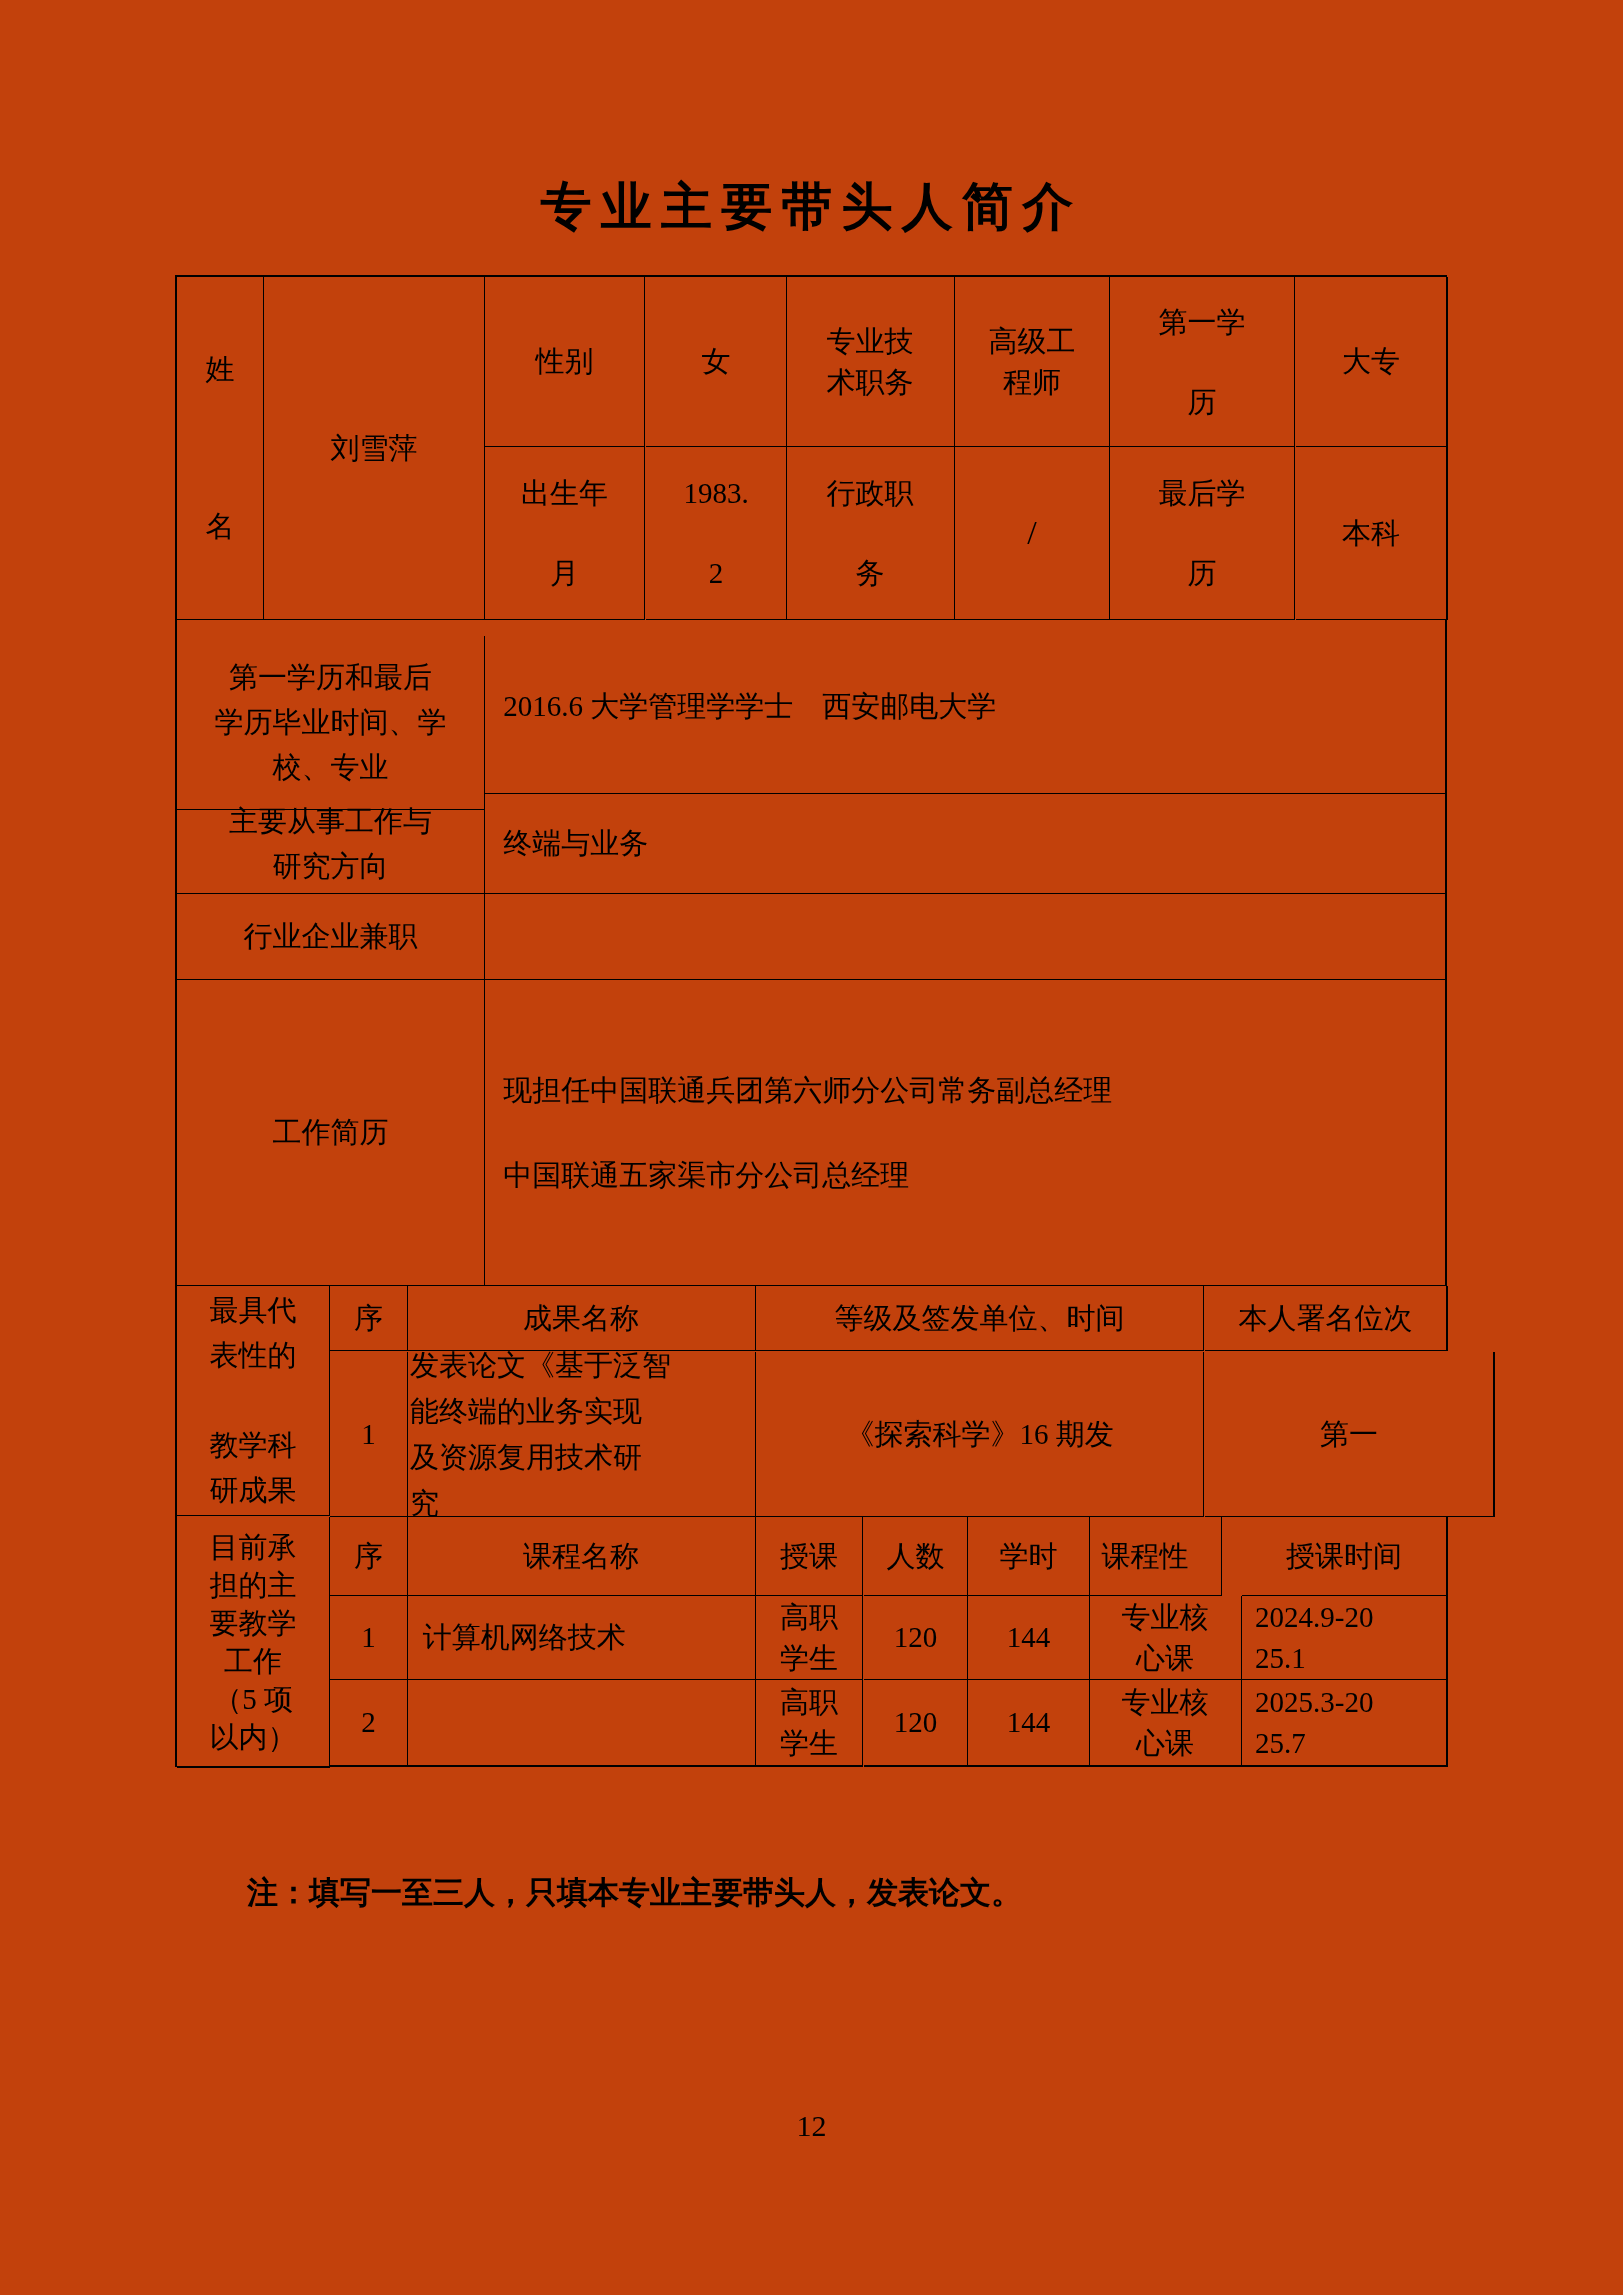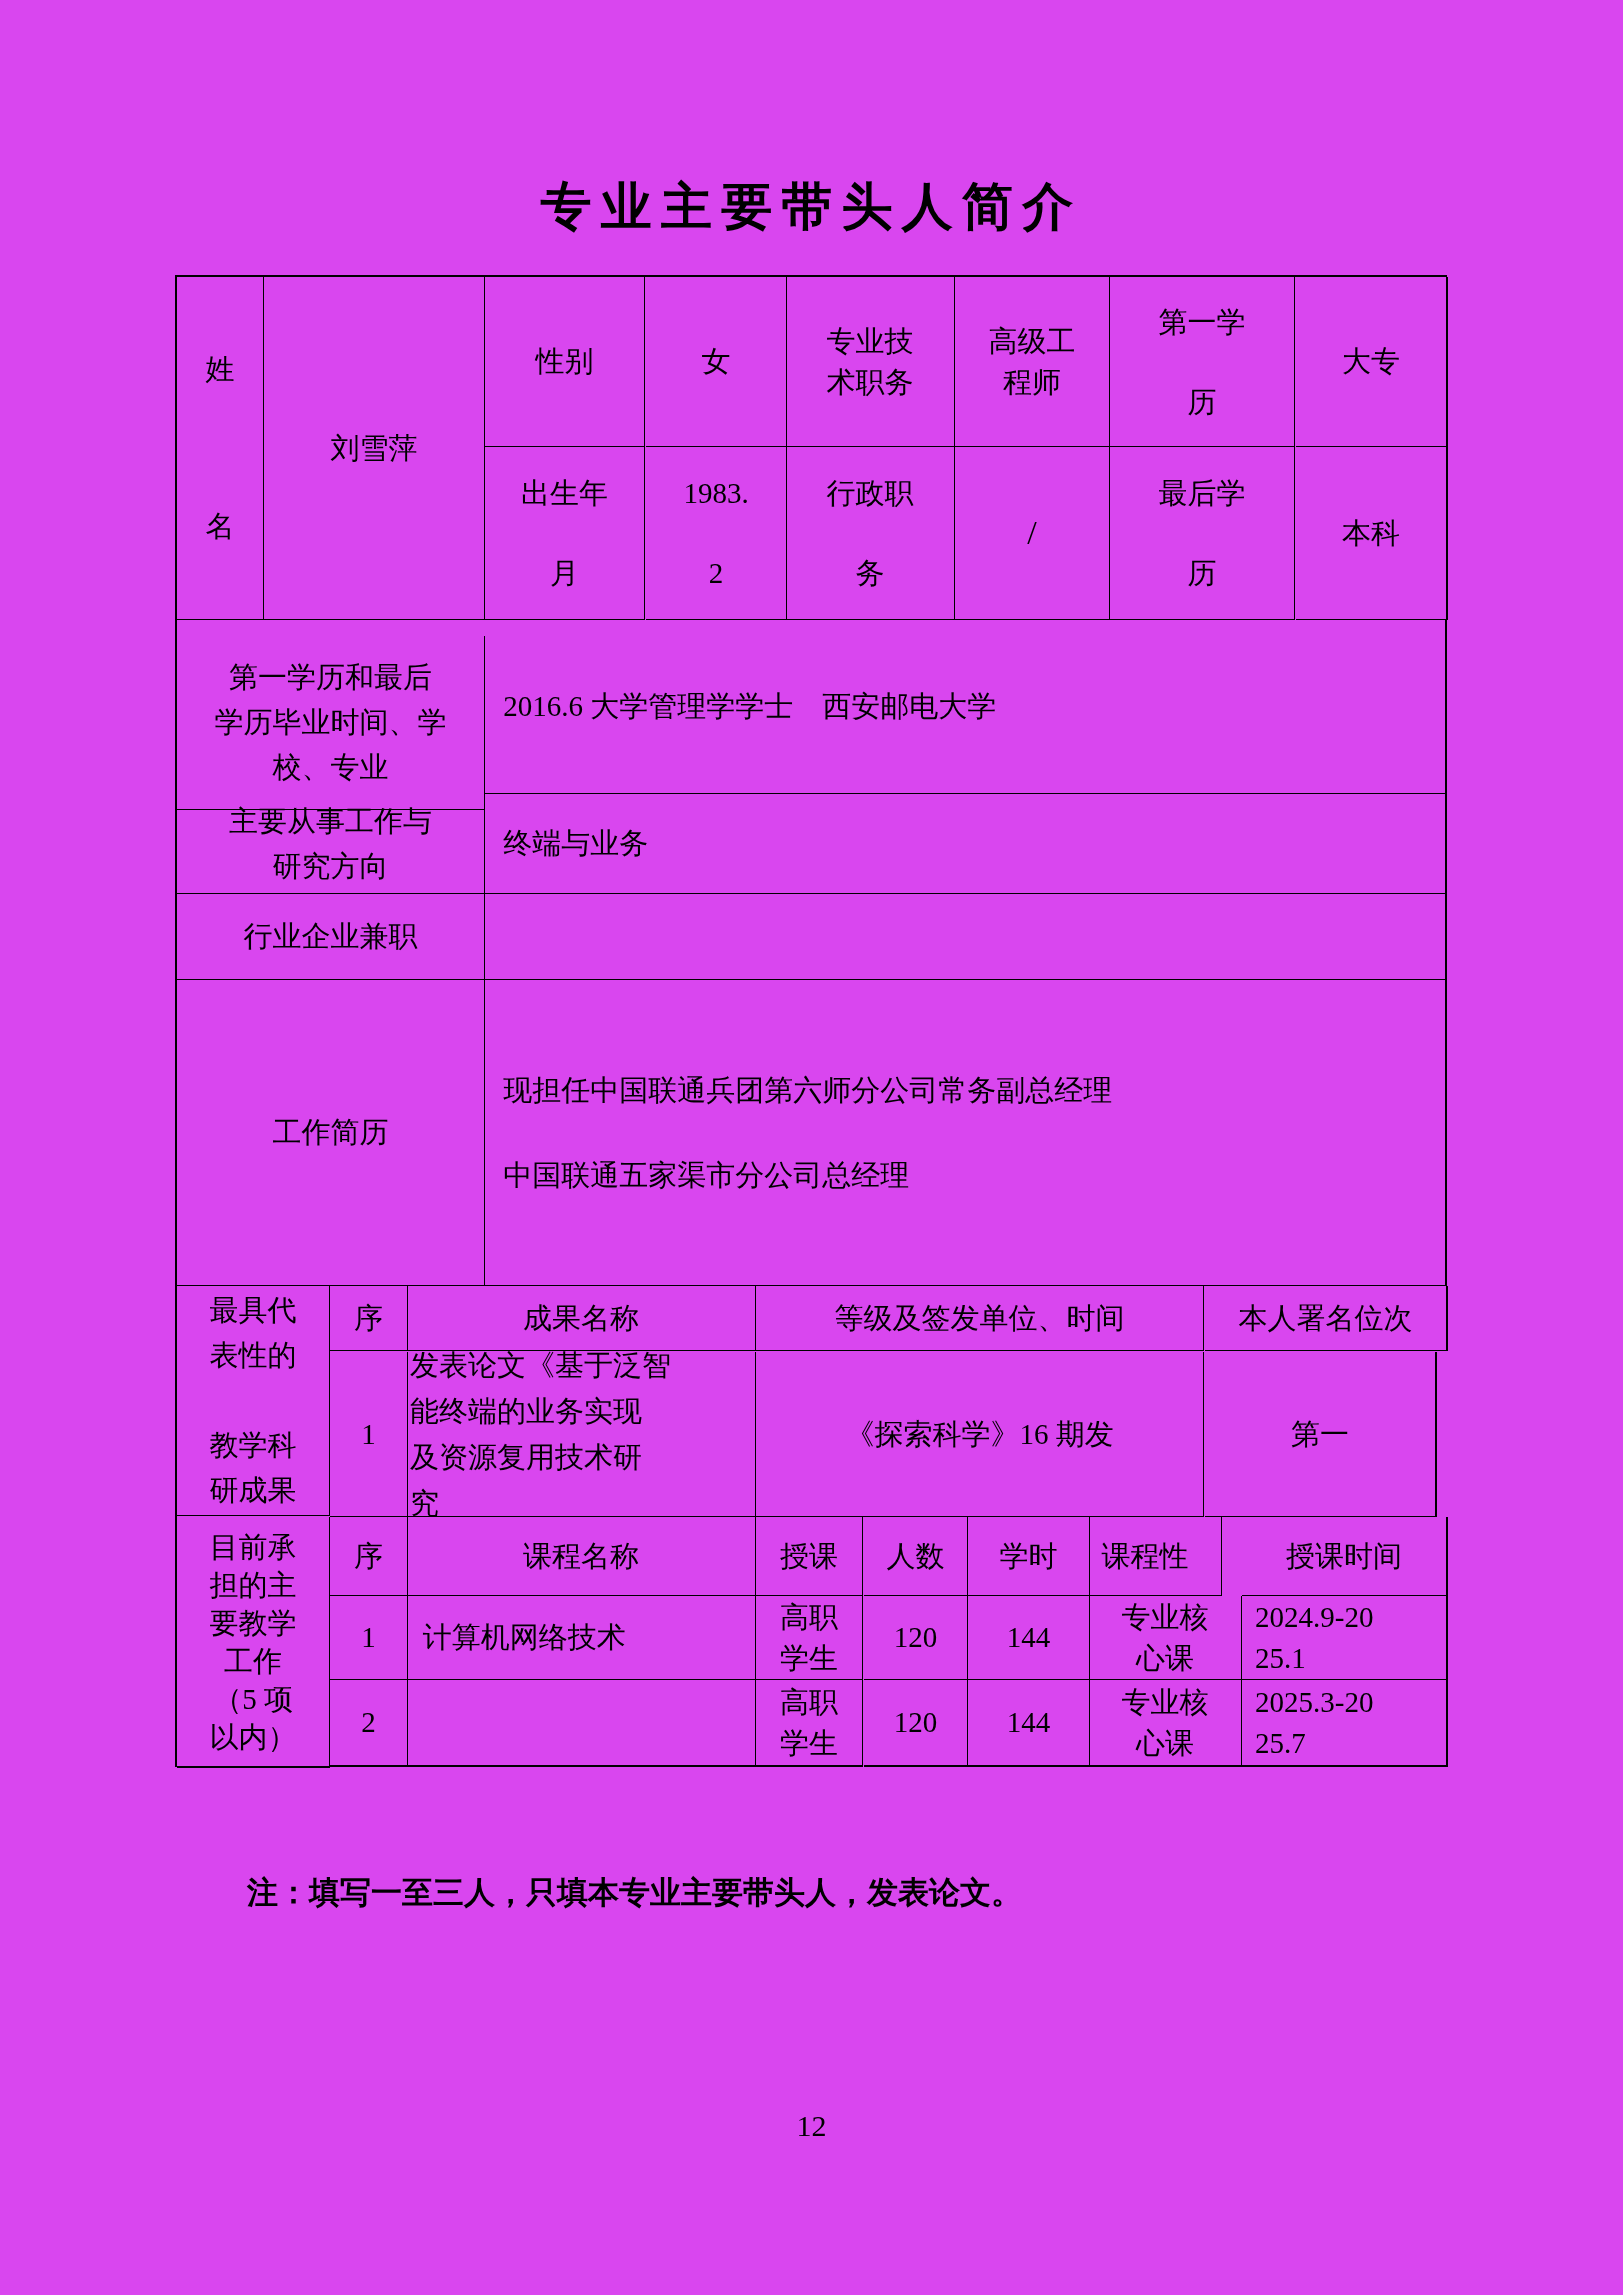--- a/index.html
+++ b/index.html
@@ -1,19 +1,19 @@
 <!DOCTYPE html>
 <html style="font-size:10.5px"><head>
 <meta charset="utf-8">
 <style>
   html,body { margin:0; padding:0; background:#ffffff; }
   .page {
     position:relative;
     width:1623px; height:2295px;
-    background:#d946ef;
+    background:#c2410c;
     font-family:"Liberation Serif","DejaVu Serif",serif;
     color:#000;
     overflow:hidden;
   }
   .title {
     position:absolute;
     left:0; top:182px; width:100%;
     margin:0;
     text-align:center;
     font-size:51px;
@@ -130,21 +130,21 @@
     <div class="c" style="left:230px;top:1009px;width:349px;height:65px;">成果名称</div>
     <div class="c" style="left:579px;top:1009px;width:448px;height:65px;">等级及签发单位、时间</div>
     <div class="c bR" style="left:1028px;top:1009px;width:243px;height:65px;">本人署名位次</div>
 
     <div class="c" style="left:153px;top:1075px;width:78px;height:165px;">1</div>
     <div class="c left lh-ach pad-sm" style="left:230px;top:1075px;width:349px;height:165px;padding-left:3px;">发表论文《基于泛智
 能终端的业务实现
 及资源复用技术研
 究</div>
     <div class="c" style="left:579px;top:1075px;width:448px;height:165px;">《探索科学》16 期发</div>
-    <div class="c bR" style="left:1028px;top:1075px;width:232px;height:165px;">第一</div>
+    <div class="c bR" style="left:1028px;top:1075px;width:290px;height:165px;">第一</div>
 
     <div class="c lh-teach bB" style="left:0;top:1240px;width:153px;height:251px;">目前承
 担的主
 要教学
 工作
 （5 项
 以内）</div>
     <div class="c" style="left:153px;top:1240px;width:78px;height:79px;">序</div>
     <div class="c" style="left:230px;top:1240px;width:349px;height:79px;">课程名称</div>
     <div class="c" style="left:579px;top:1240px;width:107px;height:79px;">授课</div>

